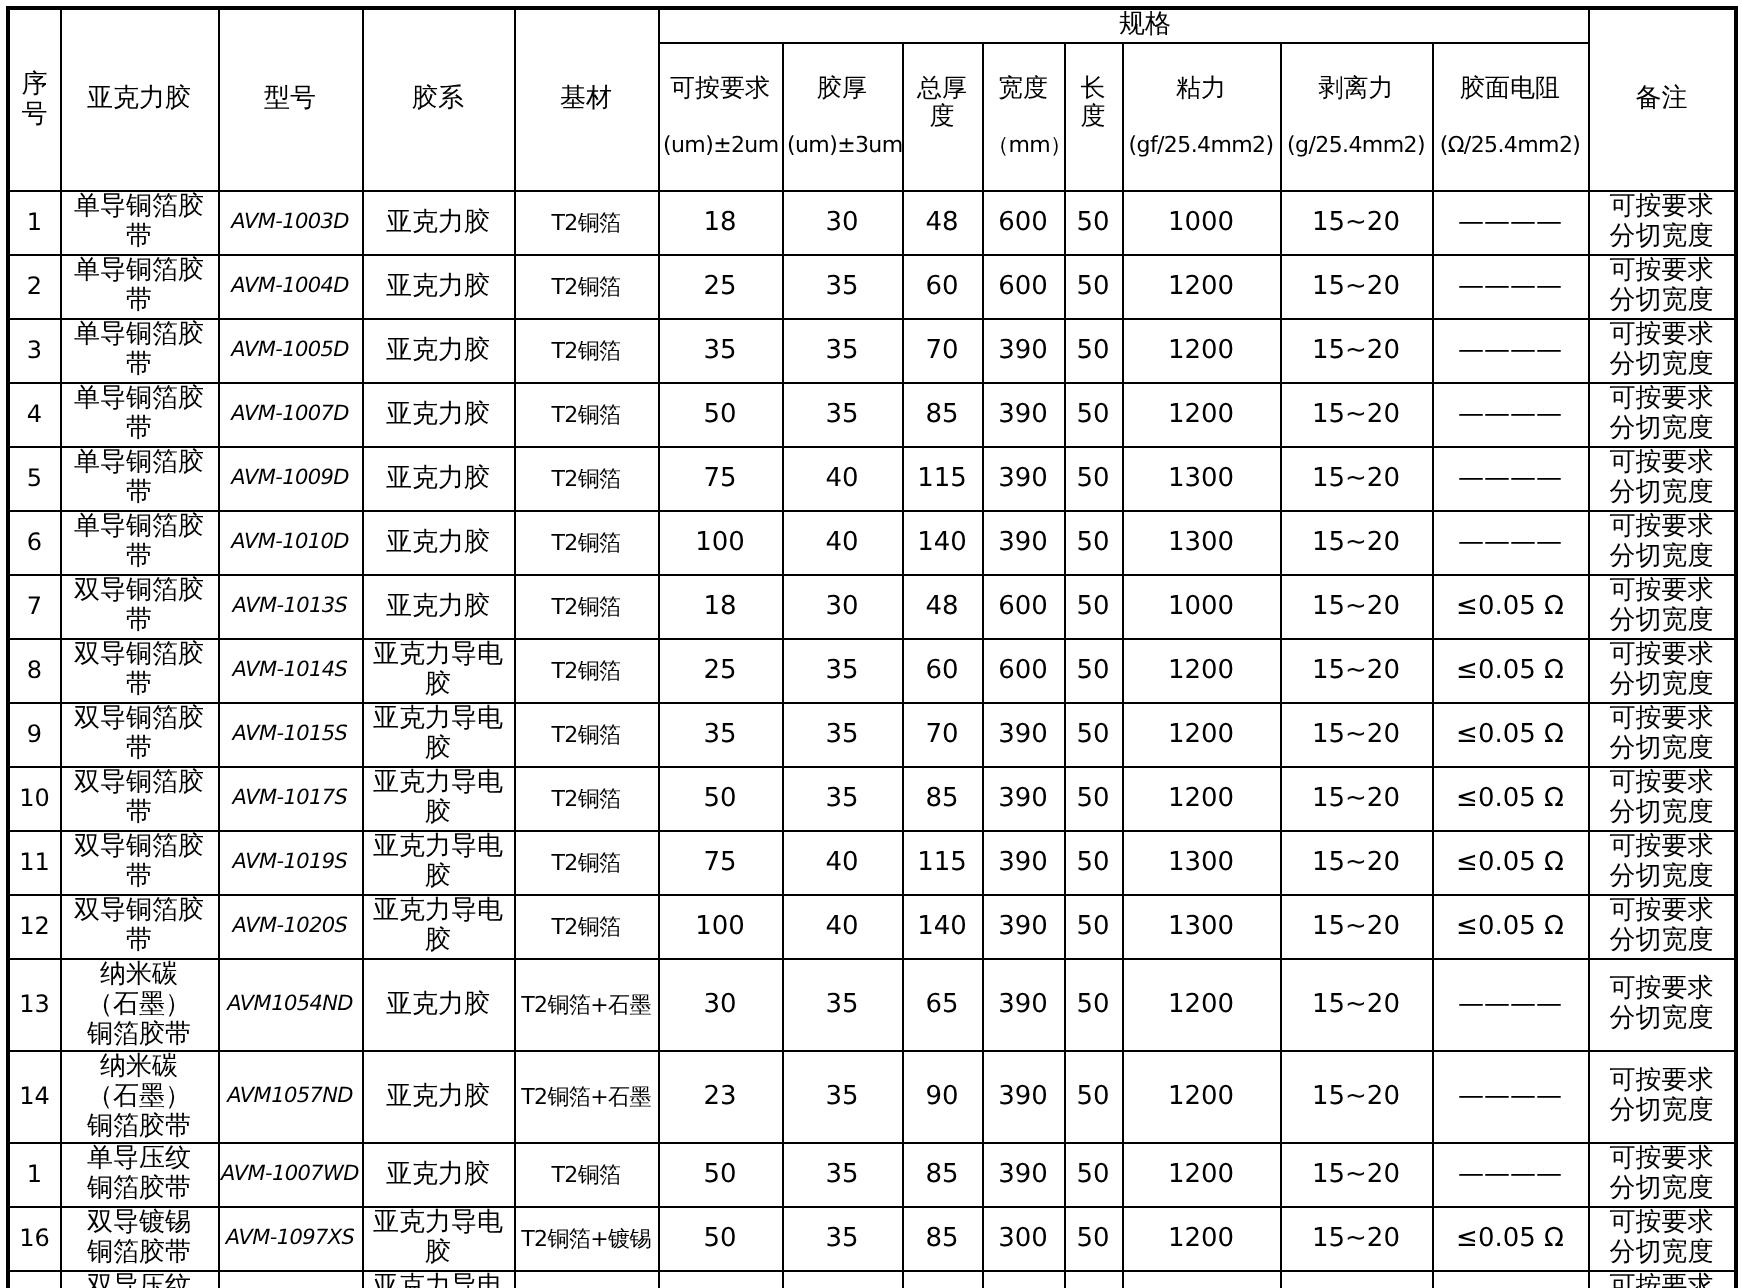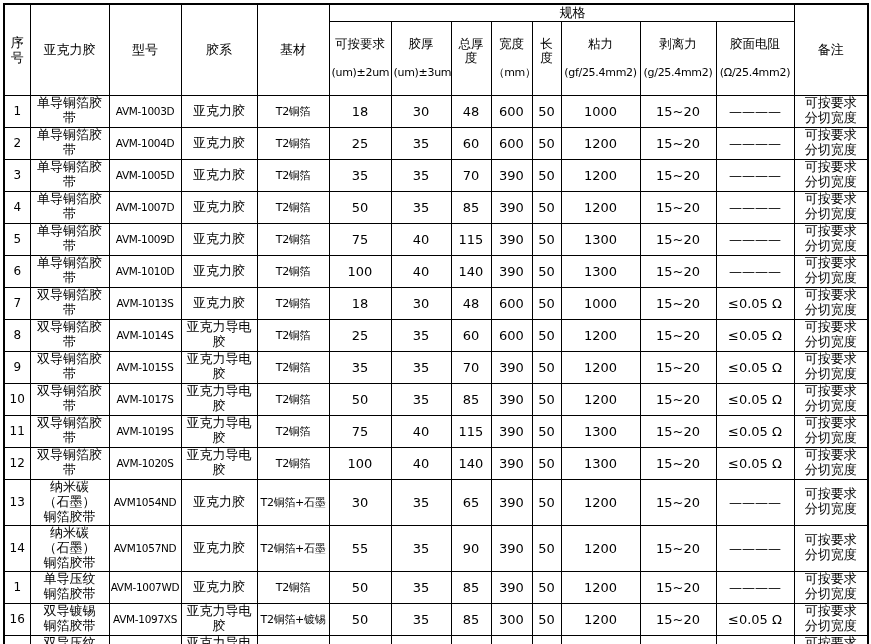--- a/index.html
+++ b/index.html
@@ -22,21 +22,21 @@
     font-weight: normal; overflow: hidden;
   }
   thead tr.hrow1 { height: 17px; }
   thead tr.hrow2 { height: 29px; }
   tbody tr { height: 32px; }
   tbody tr:nth-child(13), tbody tr:nth-child(14) { height: 43px; }
   th.spec-group { font-size: 13px; line-height: 14px; padding-left: 24px; }
   .sub-title { font-size: 12.5px; line-height: 14px; white-space: pre-line; word-break: break-all; }
   .sub-unit  { font-size: 11px; line-height: 13px; letter-spacing: -0.3px; white-space: nowrap; }
   td.c-no     { font-size: 12px; }
-  td.c-model  { font-size: 10.5px; letter-spacing: -0.3px; white-space: nowrap; padding: 0 1px; }
+  td.c-model  { font-size: 10.5px; letter-spacing: -0.3px; white-space: nowrap; padding: 0 1px; font-style: italic; }
   td.c-base   { font-size: 11px; letter-spacing: -0.3px; white-space: nowrap; padding: 4px 1px; }
   td.c-name, td.c-adh, td.c-remark { line-height: 15px; font-family: Liberation Mono, monospace; }
   th.h-serial { padding: 2px 1px; }
 </style>
 </head>
 <body>
 
 <div class="page">
   <table class="spec-table">
     <colgroup>
@@ -325,21 +325,21 @@
 分切宽度</td>
   </tr>
         <tr>
     <td class="c-no">14</td>
     <td class="c-name">纳米碳
 （石墨）
 铜箔胶带</td>
     <td class="c-model">AVM1057ND</td>
     <td class="c-adh">亚克力胶</td>
     <td class="c-base">T2铜箔+石墨</td>
-    <td class="c-num">55</td>
+    <td class="c-num">23</td>
     <td class="c-num">35</td>
     <td class="c-num">90</td>
     <td class="c-num">390</td>
     <td class="c-num">50</td>
     <td class="c-num">1200</td>
     <td class="c-num">15~20</td>
     <td class="c-num">————</td>
     <td class="c-remark">可按要求
 分切宽度</td>
   </tr>

